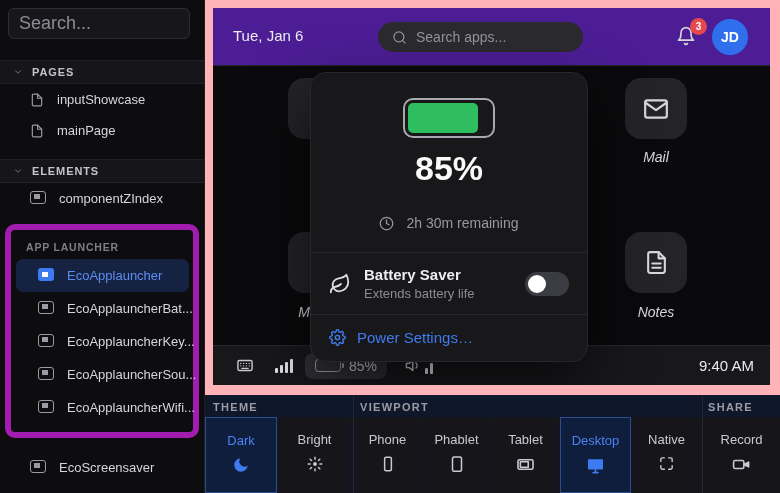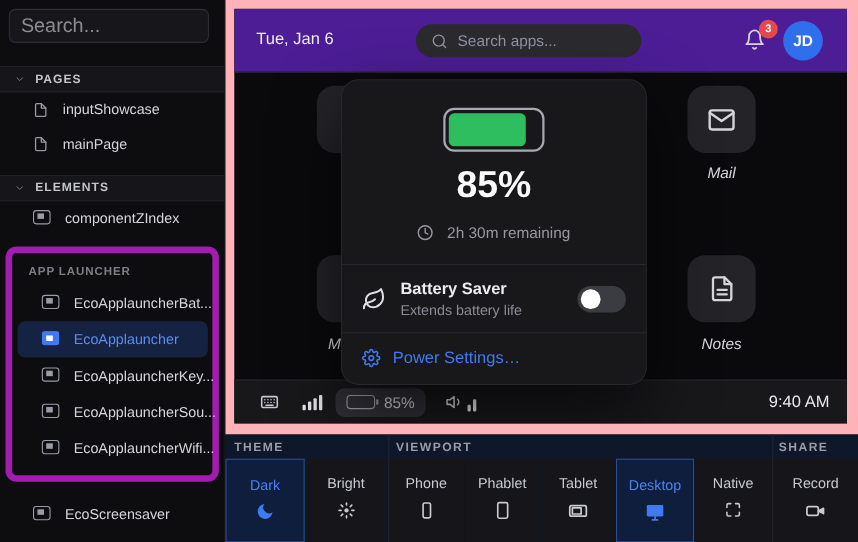--- a/index.html
+++ b/index.html
@@ -56,21 +56,21 @@
     display:flex;align-items:center;justify-content:center;color:#d6d6dc;}
   .tile-label{position:absolute;color:#d6d6dc;font-size:14px;text-align:center;width:62px;font-style:italic;}
 
   
   .popover{position:absolute;left:97px;top:64px;width:278px;background:#18181b;border:1px solid #26262c;border-radius:16px;
     box-shadow:0 24px 60px rgba(0,0,0,.6);z-index:5;overflow:hidden;}
   .pop-top{text-align:center;padding:25px 0 21px 0;}
   .batt-big{width:92px;height:40px;border:2px solid #a8a8b0;border-radius:10px;margin:0 auto;padding:3px;}
   .batt-big-fill{height:100%;width:85%;background:var(--green);border-radius:5px;}
   .pop-percent{margin-top:11px;color:#fafafa;font-size:34px;font-weight:700;}
-  .pop-remaining{margin-top:15px;display:flex;align-items:center;justify-content:center;gap:12px;color:#98989f;font-size:14px;}
+  .pop-remaining{margin-top:27px;display:flex;align-items:center;justify-content:center;gap:12px;color:#98989f;font-size:14px;}
   .pop-div{height:1px;background:#28282e;}
   .saver-row{display:flex;align-items:center;gap:13px;padding:13px 18px;}
   .saver-leaf{color:#dcdce2;}
   .saver-title{color:#ececf1;font-size:15px;font-weight:600;}
   .saver-sub{color:#8b8b94;font-size:13px;margin-top:3px;}
   .toggle{margin-left:auto;width:44px;height:24px;border-radius:12px;background:#3b3b42;position:relative;cursor:pointer;}
   .toggle-knob{position:absolute;left:3px;top:3px;width:18px;height:18px;border-radius:50%;background:#fff;}
   .power-row{display:flex;align-items:center;gap:11px;padding:14px 18px 15px 18px;color:var(--accent);font-size:15px;cursor:pointer;}
 
   
@@ -140,27 +140,27 @@
     </span>
     <span>ELEMENTS</span>
   </div>
   <div class="side-item">
     <span class="ic"><span class="comp-ic"></span></span>
     <span>componentZIndex</span>
   </div>
 
   <div class="group-box">
     <div class="group-label">APP LAUNCHER</div>
-    <div class="g-item">
-      <span class="ic"><span class="comp-ic"></span></span>
-      <span>EcoApplauncherBat...</span>
-    </div>
     <div class="g-item sel">
       <span class="ic" style="color:var(--accent)"><span class="comp-ic blue"></span></span>
       <span>EcoApplauncher</span>
+    </div>
+    <div class="g-item">
+      <span class="ic"><span class="comp-ic"></span></span>
+      <span>EcoApplauncherBat...</span>
     </div>
     <div class="g-item">
       <span class="ic"><span class="comp-ic"></span></span>
       <span>EcoApplauncherKey...</span>
     </div>
     <div class="g-item">
       <span class="ic"><span class="comp-ic"></span></span>
       <span>EcoApplauncherSou...</span>
     </div>
     <div class="g-item">

